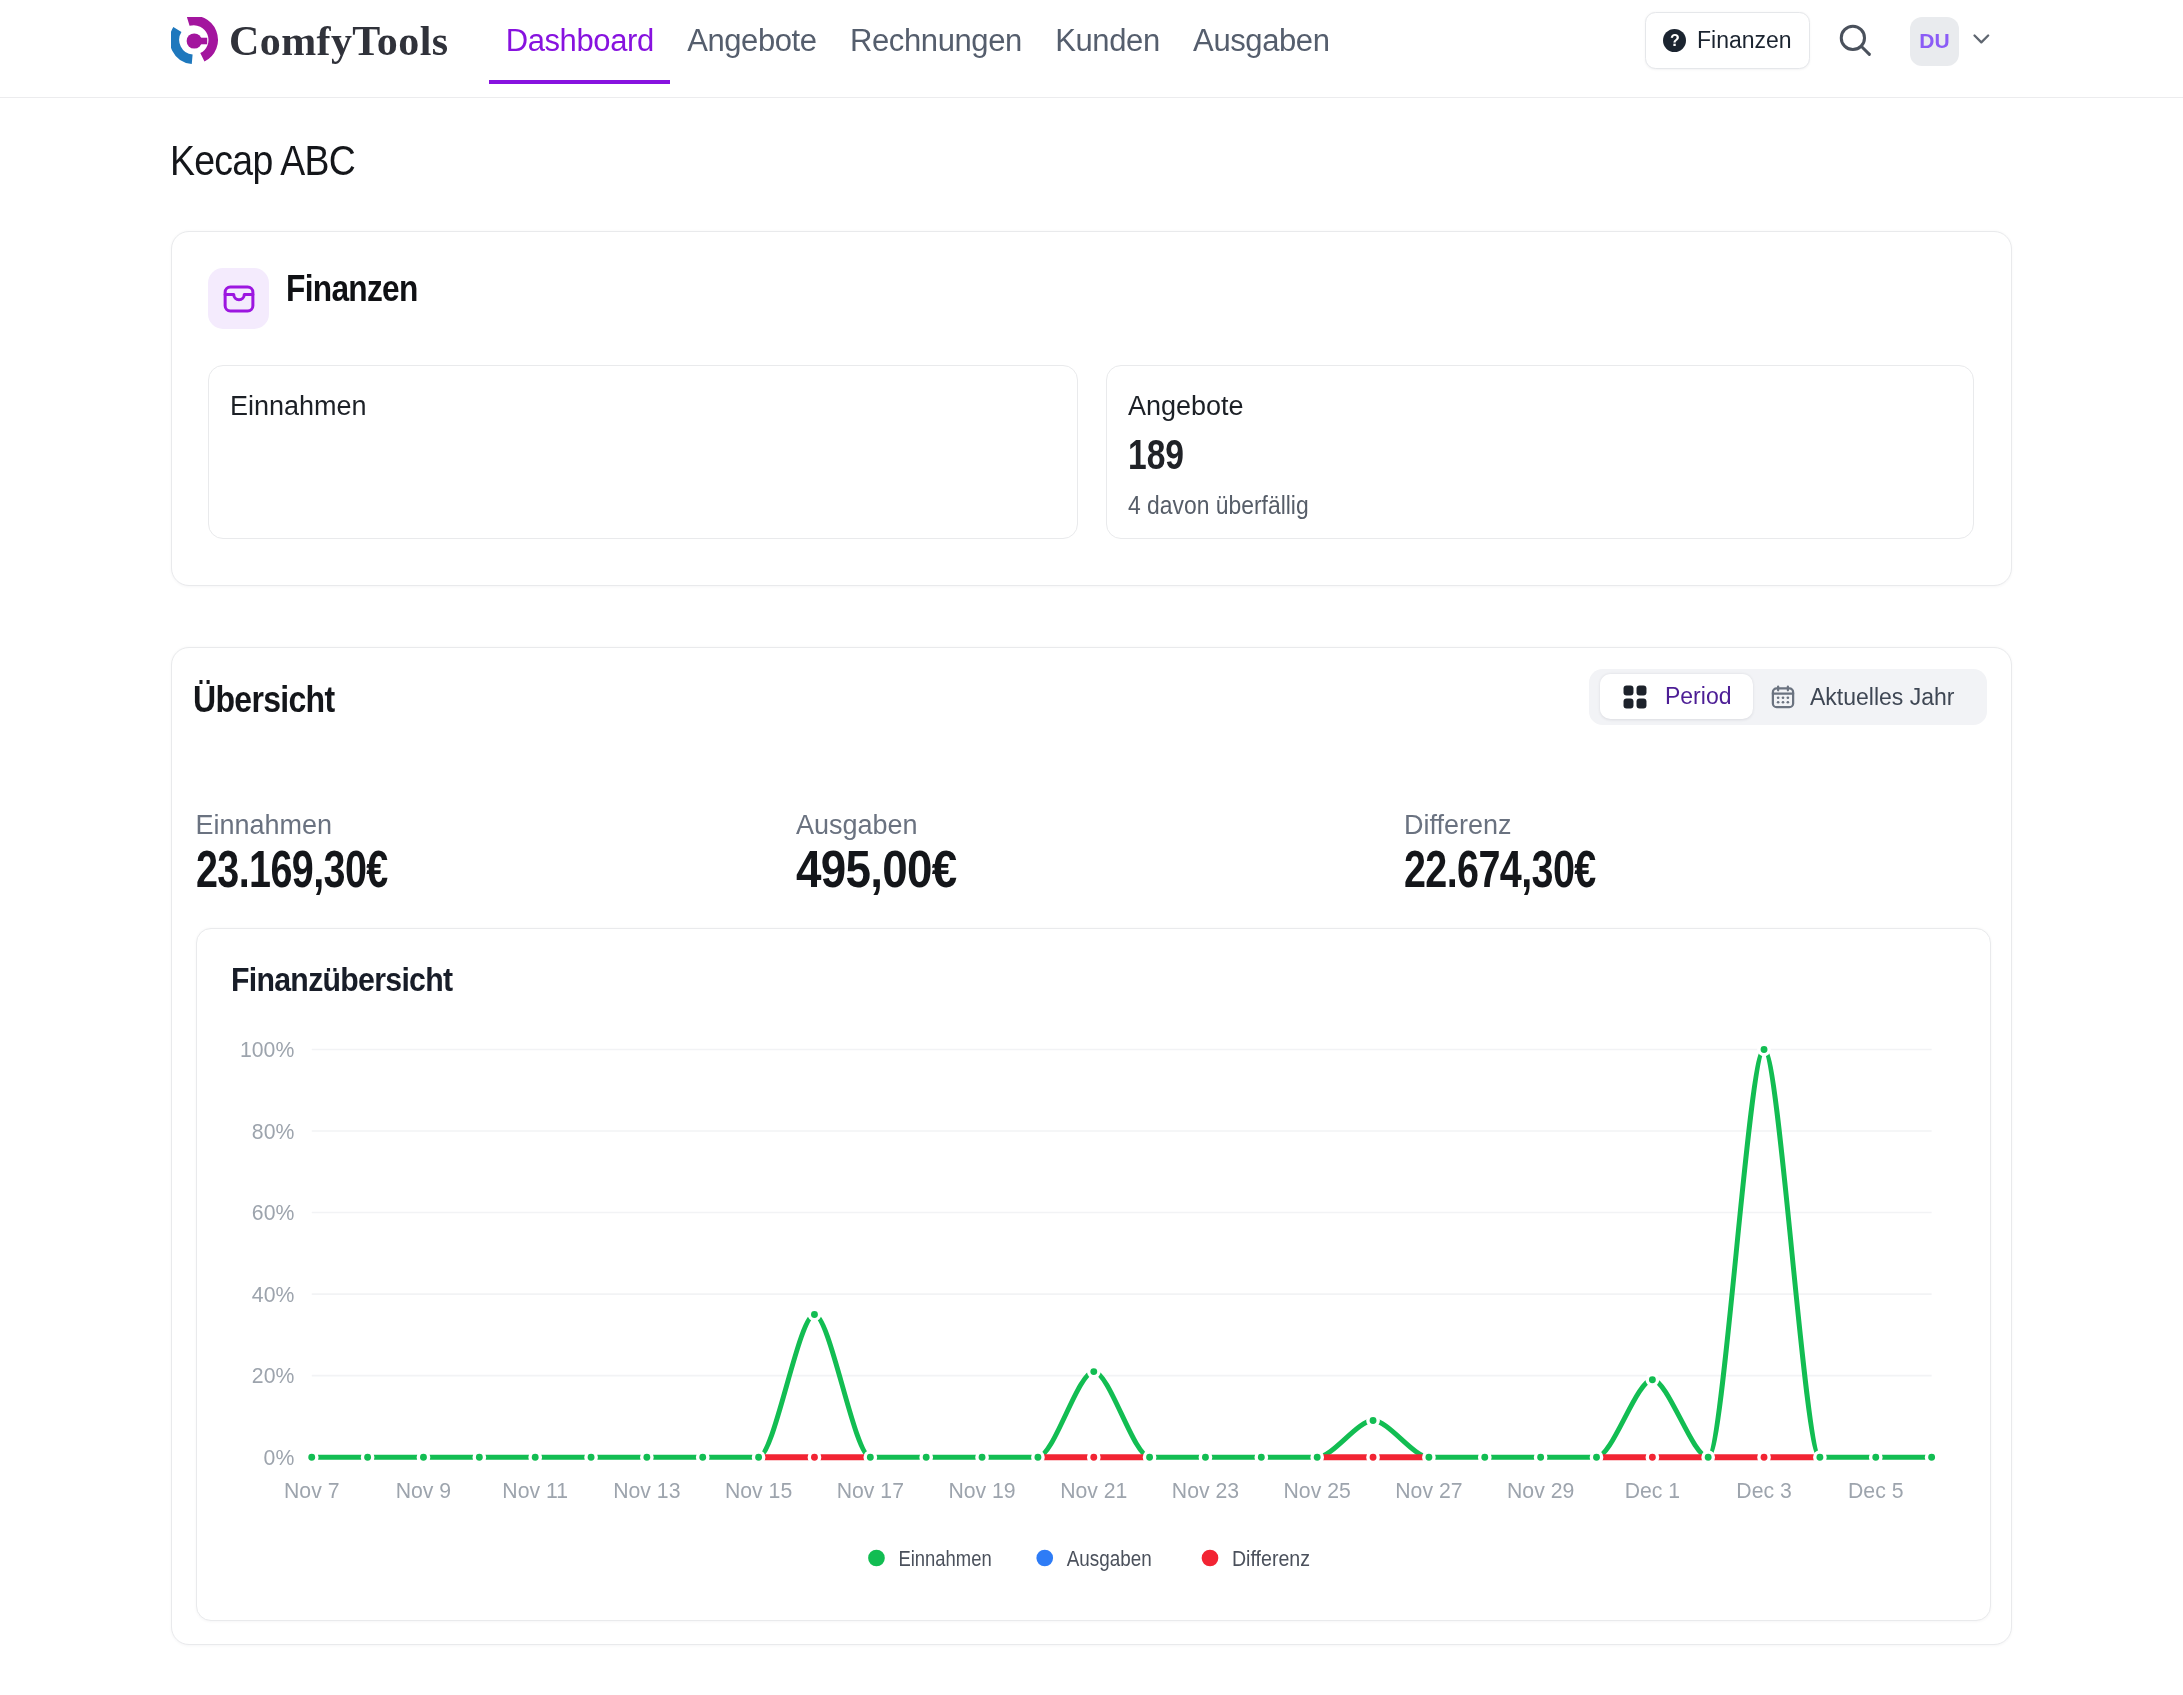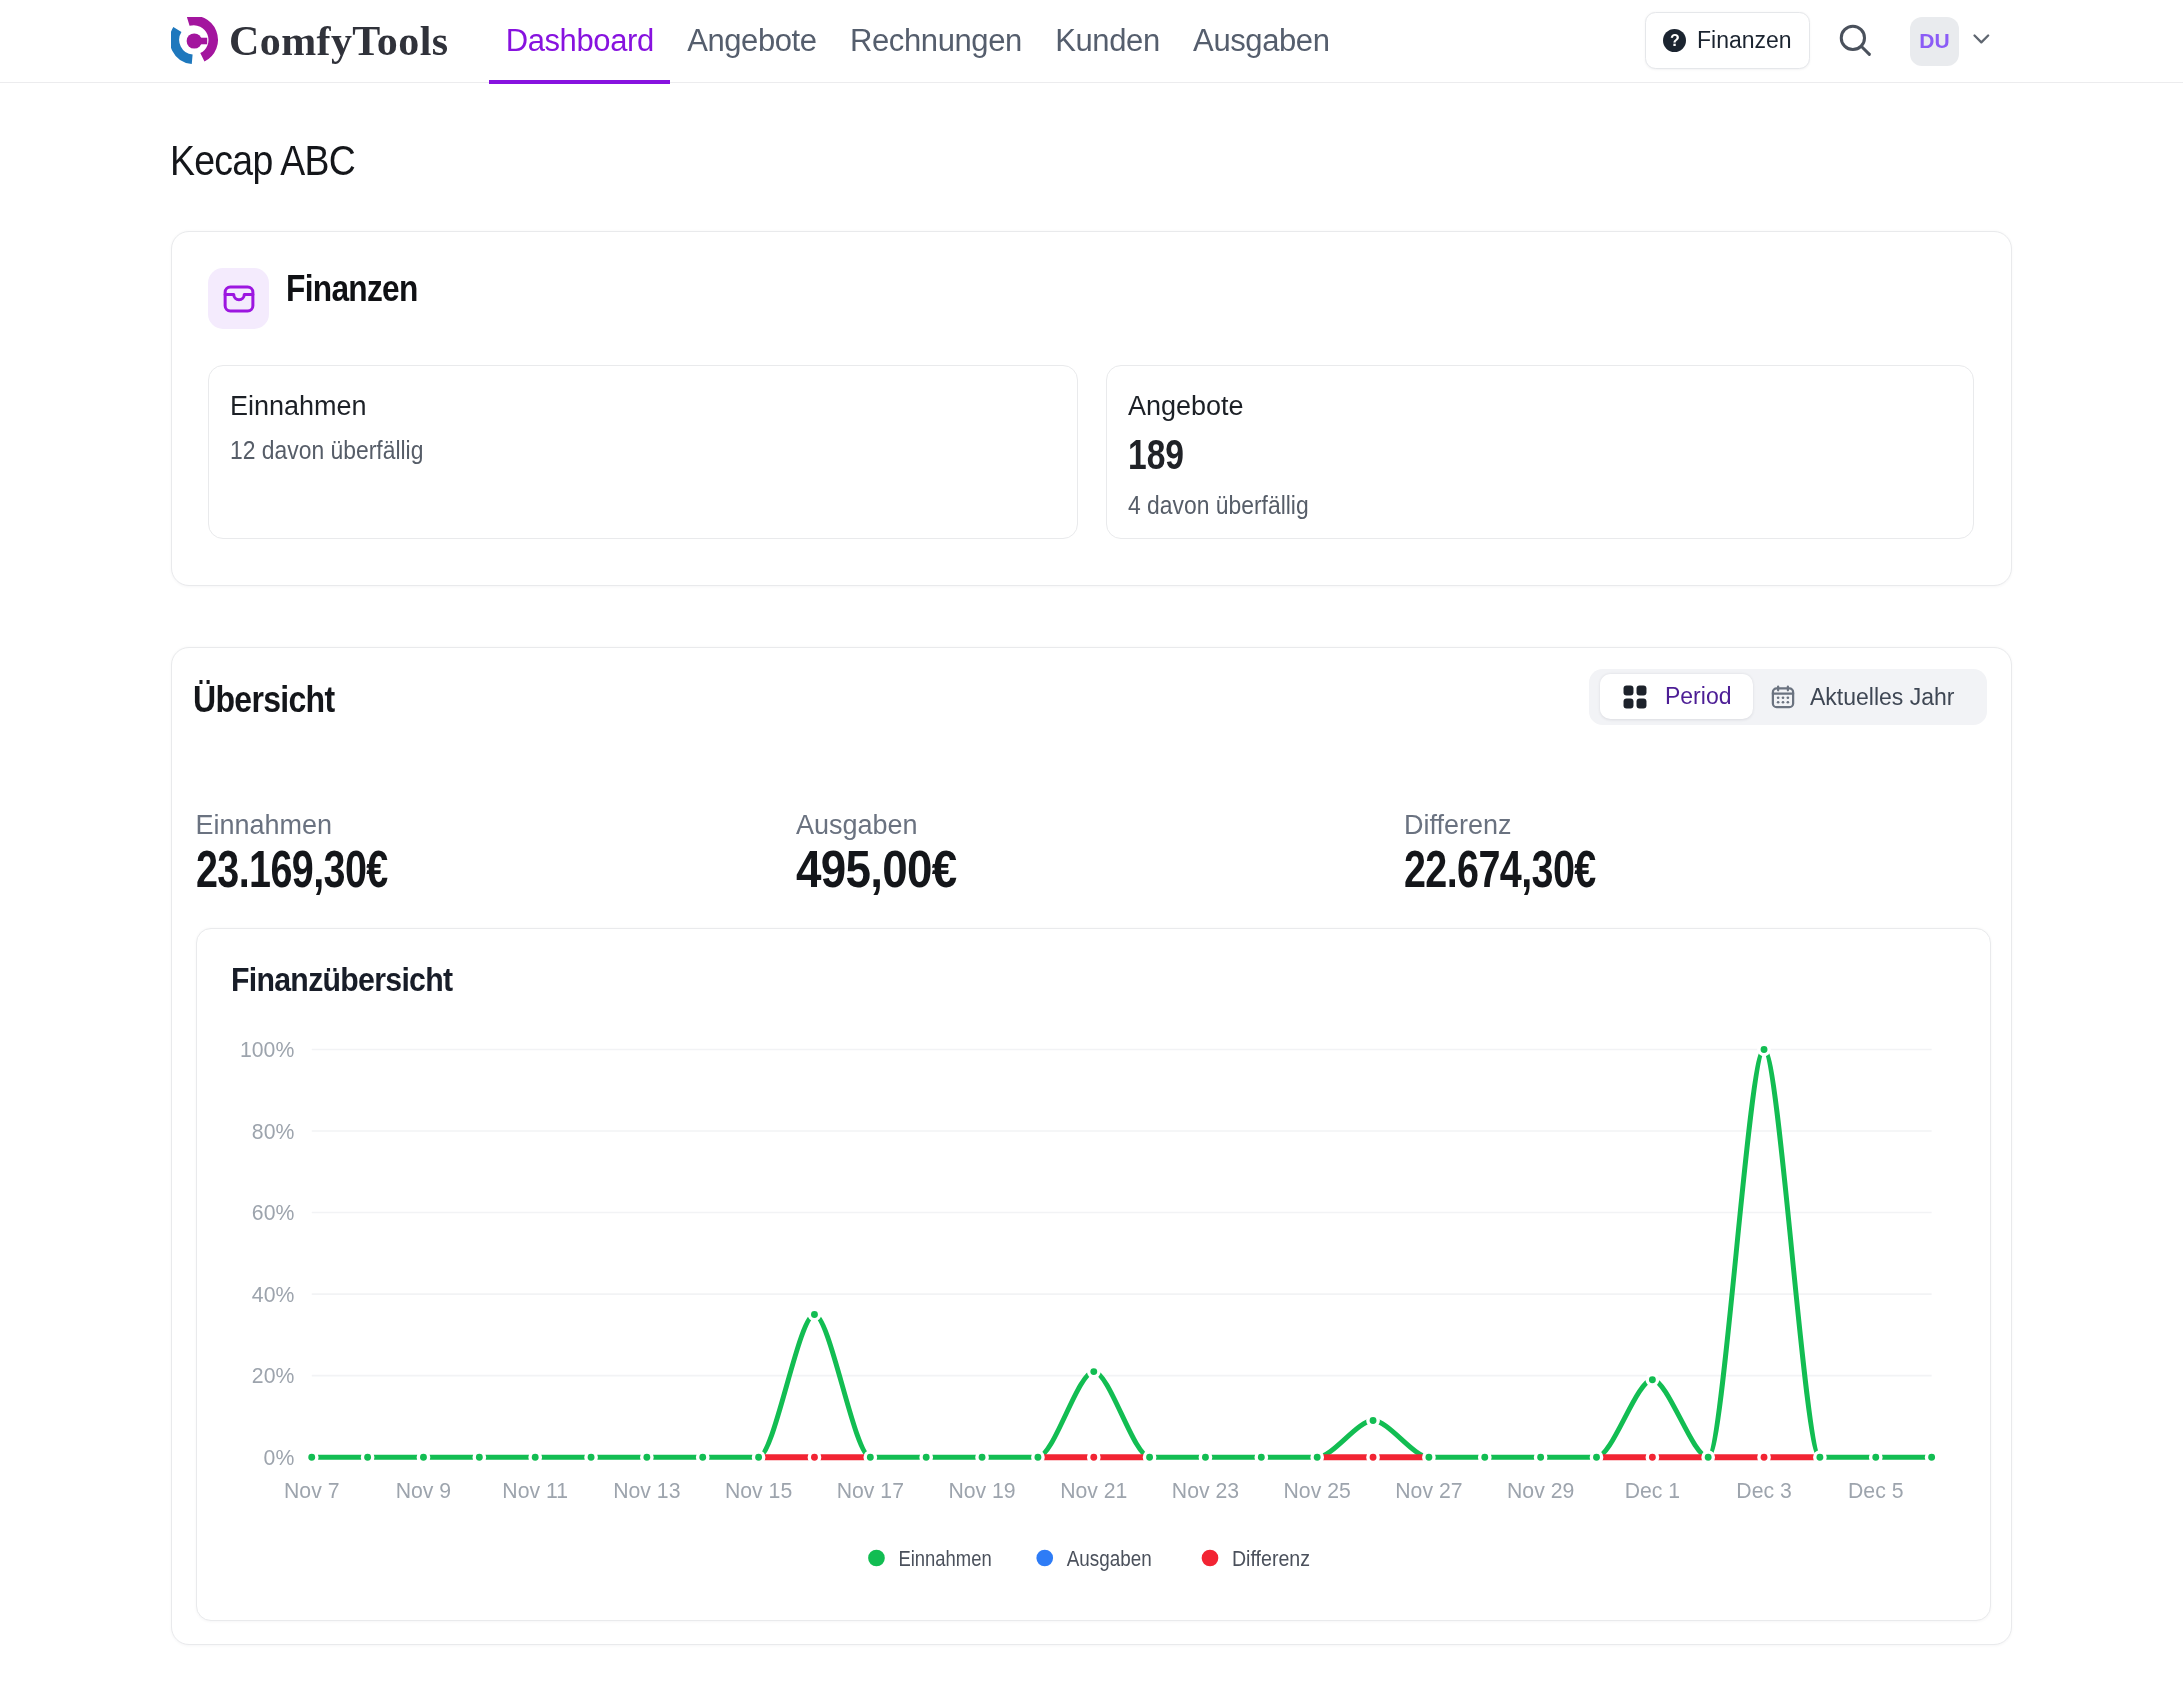--- a/index.html
+++ b/index.html
@@ -1,19 +1,19 @@
 <!DOCTYPE html>
 <html lang="de" style="font-size:12px"><head><meta charset="utf-8">
 <title>Dashboard</title>
 <style>
 *{margin:0;padding:0;box-sizing:border-box}
 html,body{width:2183px;height:1695px;background:#fff;font-family:"Liberation Sans",sans-serif;color:#15181d;overflow:hidden;position:relative}
 .abs{position:absolute}
 
-.header{position:absolute;left:0;top:0;width:2183px;height:83px;background:#fff;border-bottom:1.5px solid #ececee}
+.header{position:absolute;left:0;top:0;width:2183px;height:98px;background:#fff;border-bottom:1.5px solid #ececee}
 .brand{position:absolute;left:229px;top:0;height:82px;display:flex;align-items:center;font-family:"Liberation Serif",serif;font-weight:700;font-size:42px;letter-spacing:0.4px;color:#30323a}
 .nav{position:absolute;left:489px;top:0;height:83px;display:flex}
 .nav a{display:flex;align-items:center;height:82px;padding:0 16.7px;font-size:31px;letter-spacing:-0.4px;color:#555e6d;text-decoration:none;position:relative}
 .nav a.on{color:#8712df}
 .nav a.on:after{content:"";position:absolute;left:0;right:0;bottom:-1.5px;height:3.8px;background:#8712df}
 .supportbtn{position:absolute;left:1645px;top:12px;width:165px;height:57px;border:1.5px solid #e5e7ea;border-radius:10.6px;background:#fff;display:flex;align-items:center;justify-content:center;gap:10.6px;font-size:23px;font-weight:500;color:#1b2430;box-shadow:0 0.8px 2.3px rgba(16,24,40,.05)}
 .qmark{width:23px;height:23px;border-radius:50%;background:#1b2430;color:#fff;font-size:16px;font-weight:700;display:flex;align-items:center;justify-content:center}
 .avatar{position:absolute;left:1910px;top:16.7px;width:49px;height:49px;border-radius:12px;background:#e9ebee;display:flex;align-items:center;justify-content:center;font-size:21px;font-weight:700;color:#8b5cf6}
 
 .h1{position:absolute;left:170px;top:139px;font-size:43px;line-height:43px;font-weight:400;color:#14161a;letter-spacing:-0.8px}
@@ -79,21 +79,20 @@
     <div class="finicon">
       <svg width="32" height="30" viewBox="0 0 42 40" fill="none" stroke="#9c16e0" stroke-width="4" stroke-linecap="round" stroke-linejoin="round">
         <rect x="2.5" y="4" width="37" height="32" rx="7"></rect>
         <path d="M2.5 14 h11.5 a7 7 0 0 0 14 0 h11.5"></path>
       </svg>
     </div>
     <div class="t"><span class="cx" style="--sx:.88">Finanzen</span></div>
   </div>
   <div class="icard stat" style="left:36px;top:133px;width:870px;height:174px">
     <div class="l">Einnahmen</div>
-    <div class="s"><span class="cx" style="--sx:.88">12 davon überfällig</span></div>
   </div>
   <div class="icard stat" style="left:934px;top:133px;width:868px;height:174px">
     <div class="l">Angebote</div>
     <div class="n"><span class="cx" style="--sx:.8">189</span></div>
     <div class="s"><span class="cx" style="--sx:.88">4 davon überfällig</span></div>
   </div>
 </div>
 
 <div class="card ueb">
   <div class="h2"><span class="cx" style="--sx:.89">Übersicht</span></div>

